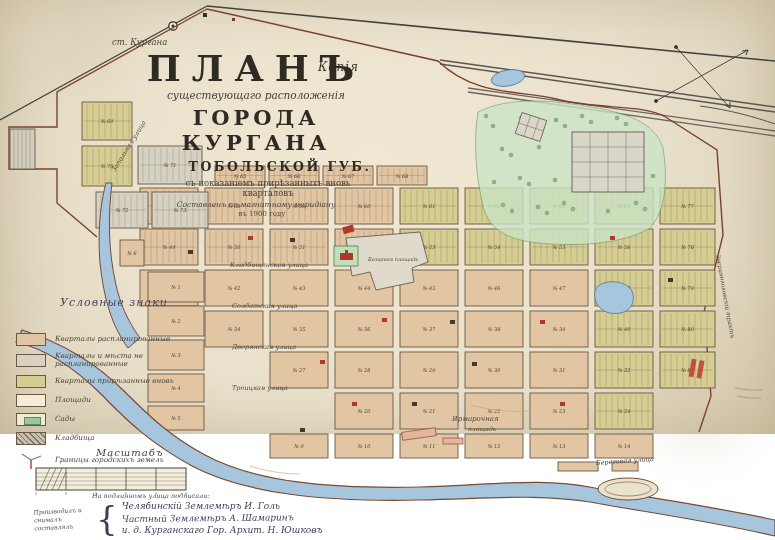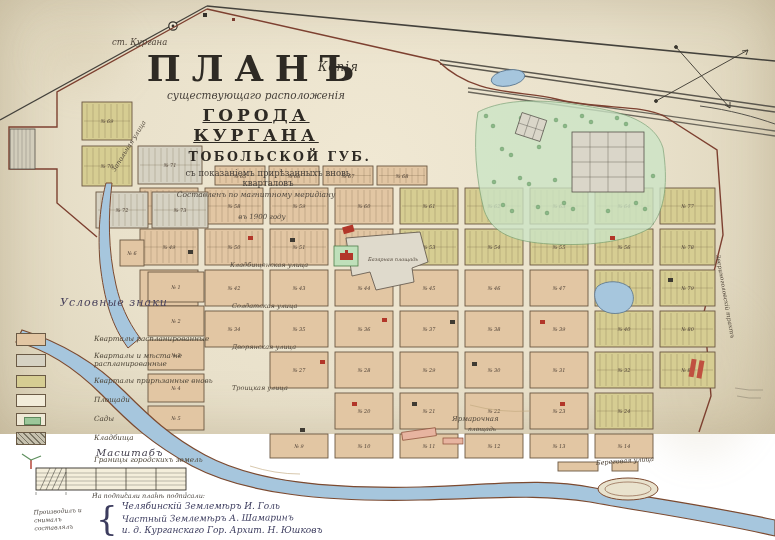--- a/index.html
+++ b/index.html
@@ -7,29 +7,29 @@
   #paper{position:relative;width:775px;height:434px;
     background:radial-gradient(circle at 48% 38%, #f0e8d3 0%, #e9e1cb 55%, #dfd6bd 85%, #d6cbb0 100%);
     box-shadow:inset 0 0 60px rgba(120,100,60,.25);}
   #mapsvg{position:absolute;left:0;top:0;}
   .stain{position:absolute;border-radius:50%;background:#b9a77f;filter:blur(18px);opacity:.12;}
   
   #title-block{position:absolute;left:140px;top:50px;width:232px;text-align:center;color:#2e2a24;}
   #copy-note{position:absolute;left:318px;top:60px;font-style:italic;font-size:12px;color:#3a352c;letter-spacing:1px;}
   .t-plan{font-size:36px;font-weight:bold;letter-spacing:11px;line-height:1;}
   .t-sub1{font-style:italic;font-size:10.5px;margin-top:3px;color:#46403a;}
-  .t-city{font-size:17px;font-weight:bold;letter-spacing:4px;margin-top:4px;text-decoration:underline;}
+  .t-city{font-size:21px;font-weight:bold;letter-spacing:4px;margin-top:4px;}
   .t-prov{font-size:12.5px;font-weight:bold;letter-spacing:2.5px;margin-top:4px;padding-left:48px;}
   .t-sub2{font-size:8.5px;margin-top:4px;color:#46403a;margin-left:24px;}
   .t-sub3{font-style:italic;font-size:7.5px;margin-top:2px;color:#50483e;}
-  .t-sub4{font-style:italic;font-size:7px;margin-top:14px;color:#50483e;padding-left:12px;}
+  .t-sub4{font-size:7px;margin-top:1px;color:#50483e;padding-left:12px;}
   
   #legend{position:absolute;left:16px;top:296px;width:200px;color:#4c4436;}
   #legend .head{font-style:italic;font-size:11px;letter-spacing:1px;margin-left:44px;margin-bottom:24px;color:#4a435c;}
-  .lg-row{display:flex;align-items:center;margin-bottom:6px;gap:39px;}
+  .lg-row{display:flex;align-items:center;margin-bottom:6px;}
   .sw{width:30px;height:13px;border:1px solid #6a5a45;box-sizing:border-box;margin-right:9px;flex:none;position:relative;}
   .sw-planned{background:#e2c6a3;}
   .sw-unplanned{background:#d6d2c3;}
   .sw-new{background:#d6cd92;}
   .sw-squares{background:#f2ecd9;}
   .sw-buildings{background:#f4eedd;}
   .sw-buildings i{position:absolute;width:6px;height:6px;top:3px;}
   .sw-buildings .r{left:4px;background:#b23629;}
   .sw-buildings .k{left:14px;background:#35322b;}
   .sw-gardens{background:#efe9d6;}
@@ -718,21 +718,21 @@
         <line x1="15" y1="18" x2="15" y2="9" stroke="#b0392c" stroke-width="1.4"></line>
         <line x1="15" y1="9" x2="6" y2="3" stroke="#5e8f5e" stroke-width="1.2"></line>
         <line x1="15" y1="9" x2="25" y2="5" stroke="#5e8f5e" stroke-width="1.2"></line>
       </svg>
       <span class="lg-label">Границы городскихъ земель</span>
     </div>
   </div>
 
   <div id="scale-head">Масштабъ</div>
   <div id="sign-block">
-    <div id="sign-caption">На подписали планѣ подписали:</div>
+    <div id="sign-caption">На подлинномъ улица подписали:</div>
     <div id="sign-wrap">
       <div id="side-note">Производилъ и снималъ составлялъ</div>
       <div class="brace">{</div>
       <div>
         <div class="sig">Челябинскій Землемѣръ И. Голь</div>
         <div class="sig">Частный Землемѣръ А. Шамаринъ</div>
         <div class="sig">и. д. Курганскаго Гор. Архит. Н. Юшковъ</div>
       </div>
     </div>
   </div>

